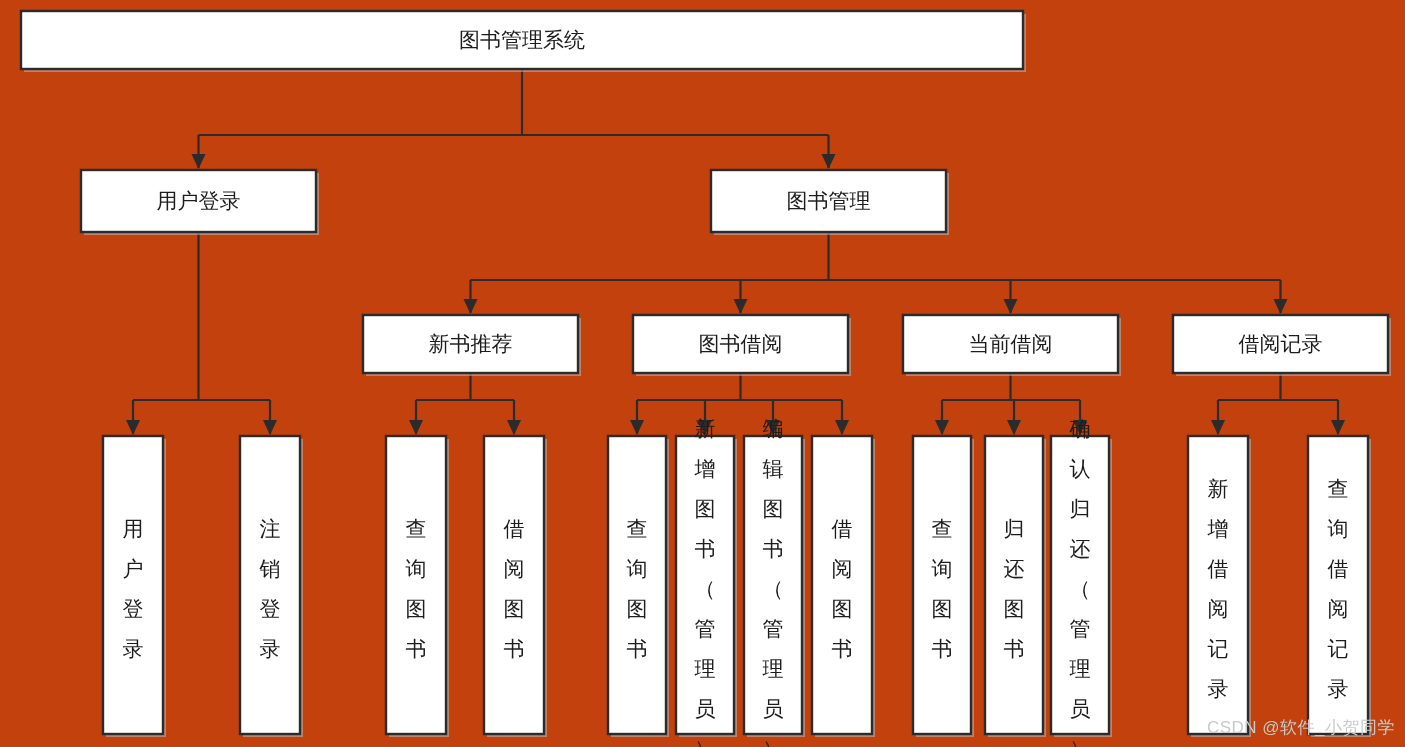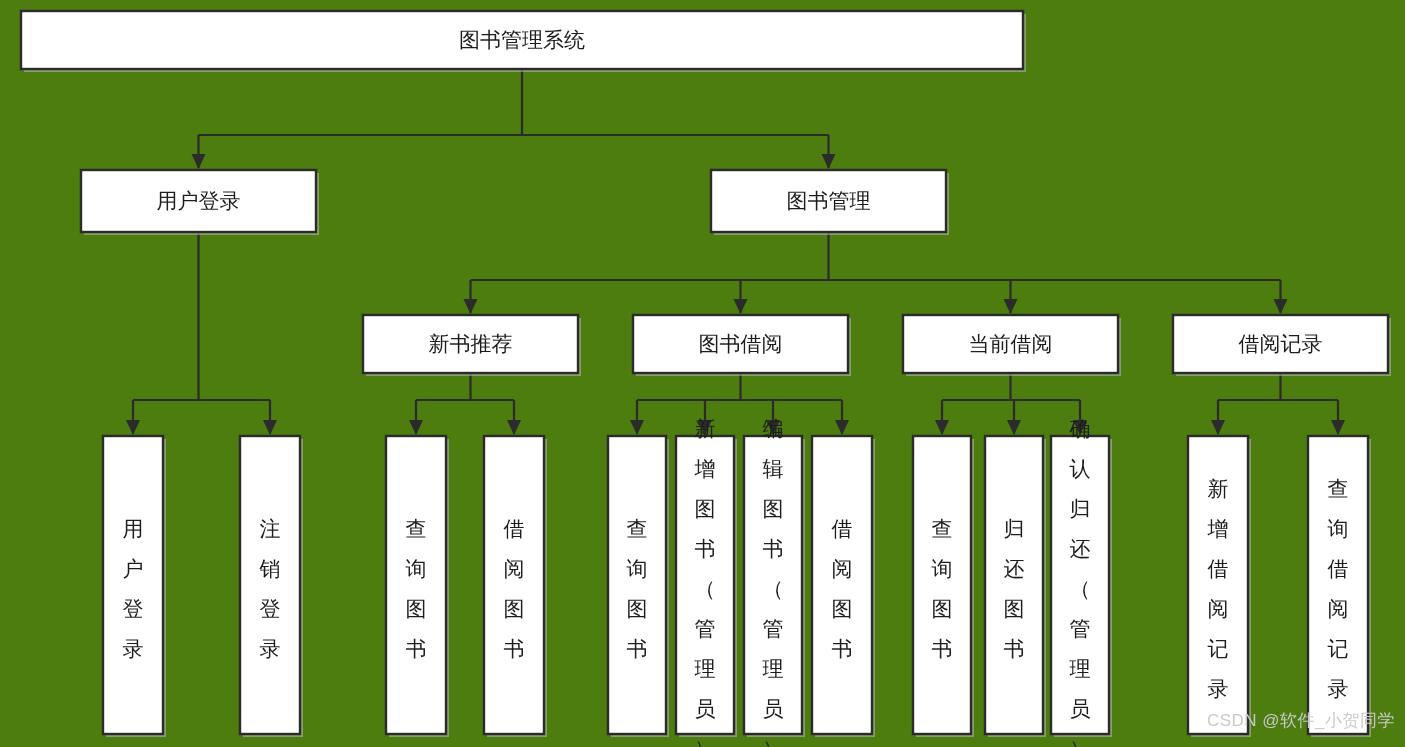--- a/index.html
+++ b/index.html
@@ -11,21 +11,21 @@
   body {
     width: 1405px;
     height: 747px;
     overflow: hidden;
     font-family: "Liberation Sans", "DejaVu Sans", sans-serif;
   }
   #diagram-root {
     position: relative;
     width: 1405px;
     height: 747px;
-    background: #4d7c0f;
+    background: #c2410c;
   }
   svg.diagram-canvas {
     position: absolute;
     top: 0;
     left: 0;
     width: 1405px;
     height: 747px;
     display: block;
   }
   .node-box {
@@ -56,21 +56,21 @@
   }
   .node-label-v {
     font-family: "Liberation Sans", "DejaVu Sans", sans-serif;
     font-size: 21px;
     fill: #1d1d1d;
     text-anchor: middle;
   }
   .watermark-text {
     position: absolute;
     right: 10px;
-    bottom: 15px;
+    bottom: 8px;
     font-family: "Liberation Sans", "DejaVu Sans", sans-serif;
     font-size: 17px;
     color: #c9c9c9;
     letter-spacing: 0.5px;
     white-space: nowrap;
     user-select: none;
     pointer-events: none;
   }
 </style>
 </head>

